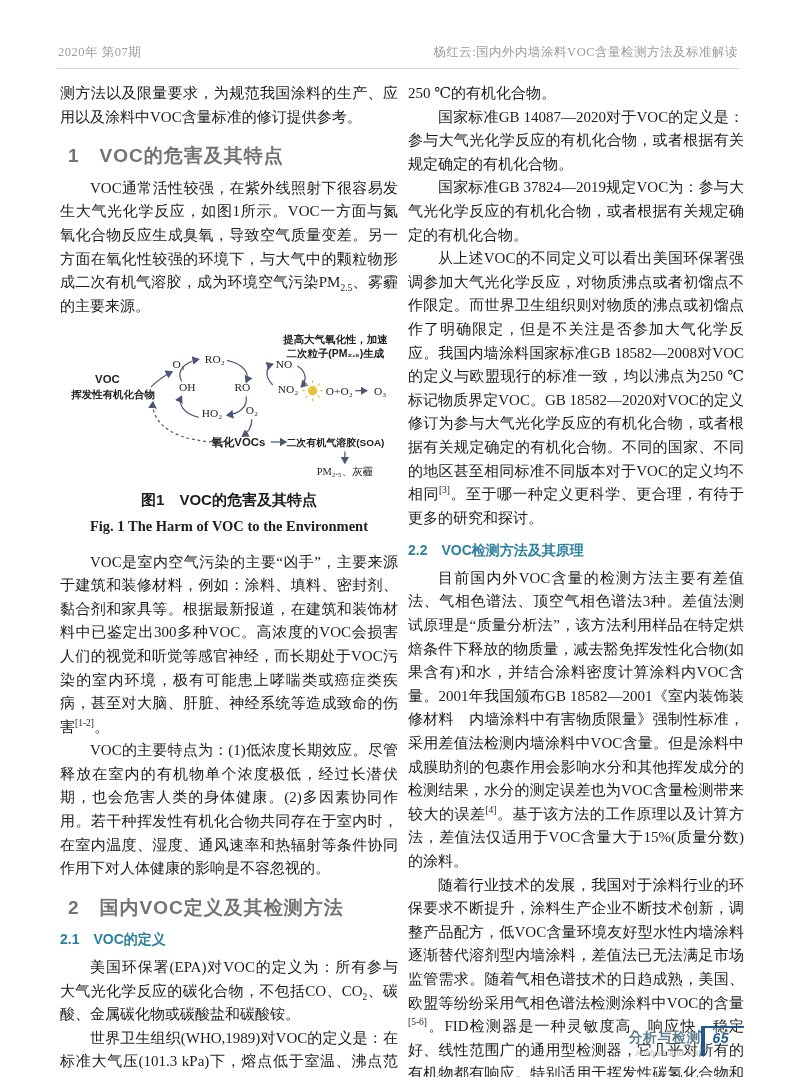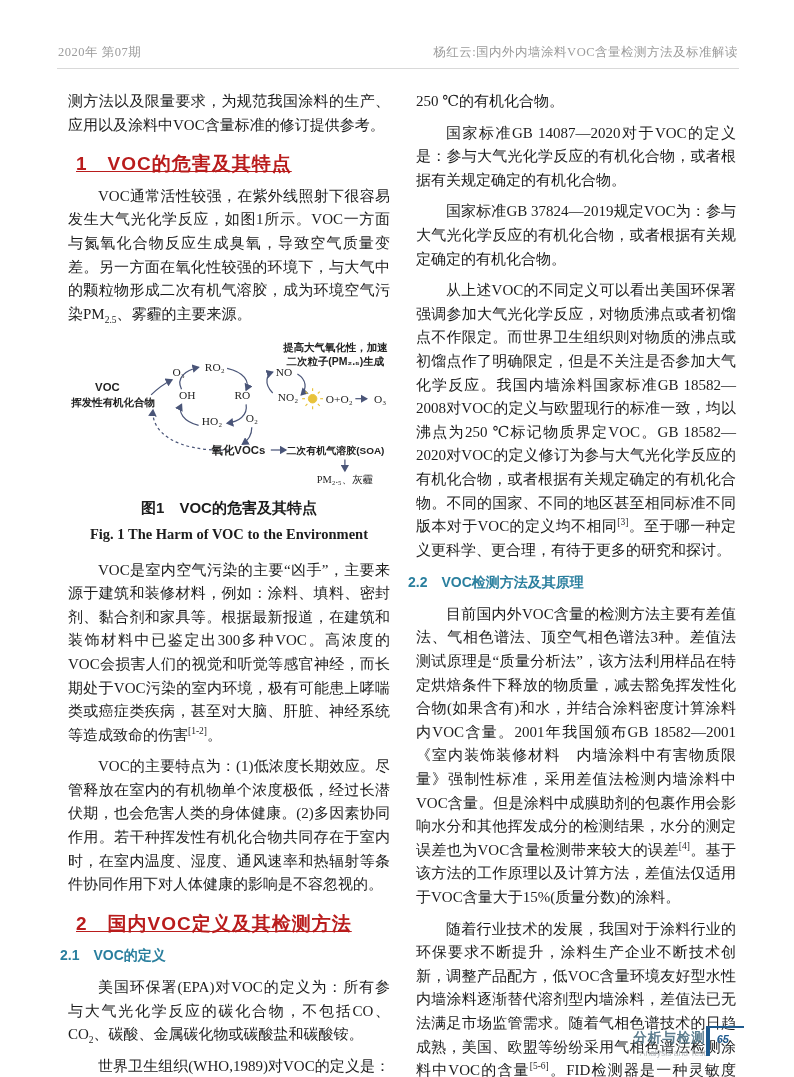--- a/index.html
+++ b/index.html
@@ -13,49 +13,49 @@
   .pg-header { position:absolute; top:44px; left:58px; right:56px;
     display:flex; justify-content:space-between;
     font-family:Liberation Serif, serif;
     font-size:12.5px; color:#9b9b9b; letter-spacing:0.5px; }
   .header-rule { position:absolute; top:68px; left:57px; right:55px; height:1px; background:#d9d9d9; }
 
   
   .col { position:absolute; top:82px; width:338px; font-size:15px; line-height:23.6px; text-align:justify; }
   .col-left  { left:60px; }
   .col-right { left:408px; width:336px; }
-  .col p { margin:8px; text-indent:2em; }
+  .col p { margin:0; text-indent:2em; }
   .col p.noindent { text-indent:0; }
   sup { font-size:9.5px; vertical-align:super; line-height:0; }
   sub { font-size:9.5px; vertical-align:sub;   line-height:0; }
 
-  .h1 { color:#b91c1c; font-family:"Liberation Sans","DejaVu Sans",sans-serif;
-        font-size:19px; font-weight:bold; margin:15px 0 9px 16px; letter-spacing:1px;text-decoration:underline; }
+  .h1 { color:#737373; font-family:"Liberation Sans","DejaVu Sans",sans-serif;
+        font-size:19px; font-weight:bold; margin:15px 0 9px 8px; letter-spacing:1px; }
   .h2 { color:#2a7f9e; font-family:"Liberation Sans","DejaVu Sans",sans-serif;
         font-size:14px; font-weight:bold; margin:9px 0 4px 0; }
 
   
   .figure-block { margin:10px 0 12px 0; }
   .fig-svg { display:block; margin:0 auto; }
   .fig-svg text { font-family:"Liberation Serif","DejaVu Serif",serif; fill:#222; }
   .fig-svg .cjk { font-weight:bold; font-family:"Liberation Sans","DejaVu Sans",sans-serif; }
   .fig-cap-cn { text-align:center; font-weight:bold; font-size:15px; margin-top:8px;
         font-family:"Liberation Sans","DejaVu Sans",sans-serif; }
   .fig-cap-en { text-align:center; font-weight:bold; font-size:14.5px; margin-top:3px;
         font-family:"Liberation Serif","DejaVu Serif",serif; }
 
   
   .pg-footer { position:absolute; top:1026px; right:50px; display:flex; align-items:flex-start; gap:0; }
   .f-titles { text-align:right; padding-top:3px; }
   .f-cn { color:#5b7c8d; font-weight:bold; font-size:13.5px; letter-spacing:1px;
           font-family:"Liberation Sans","DejaVu Sans",sans-serif; }
   .f-en { color:#b3b8bd; font-size:8.5px; font-family:"Liberation Sans","DejaVu Sans",sans-serif; margin-top:1px; }
   .f-pagebox { border-top:2px solid #1e5a8e; border-left:4px solid #1e5a8e; padding:1px 15px 9px 7px; }
-  .f-num { color:#1e5a8e; font-style:italic; font-weight:bold; font-size:11px;
-           font-family:Liberation Sans, sans-serif; }
+  .f-num { color:#1e5a8e; font-style:italic; font-weight:bold; font-size:14px;
+           font-family:Liberation Mono, monospace; }
 </style>
 </head>
 <body>
 
 <div class="pg-header">
   <span>2020年 第07期</span>
   <span>杨红云:国内外内墙涂料VOC含量检测方法及标准解读</span>
 </div>
 <div class="header-rule"></div>
 

